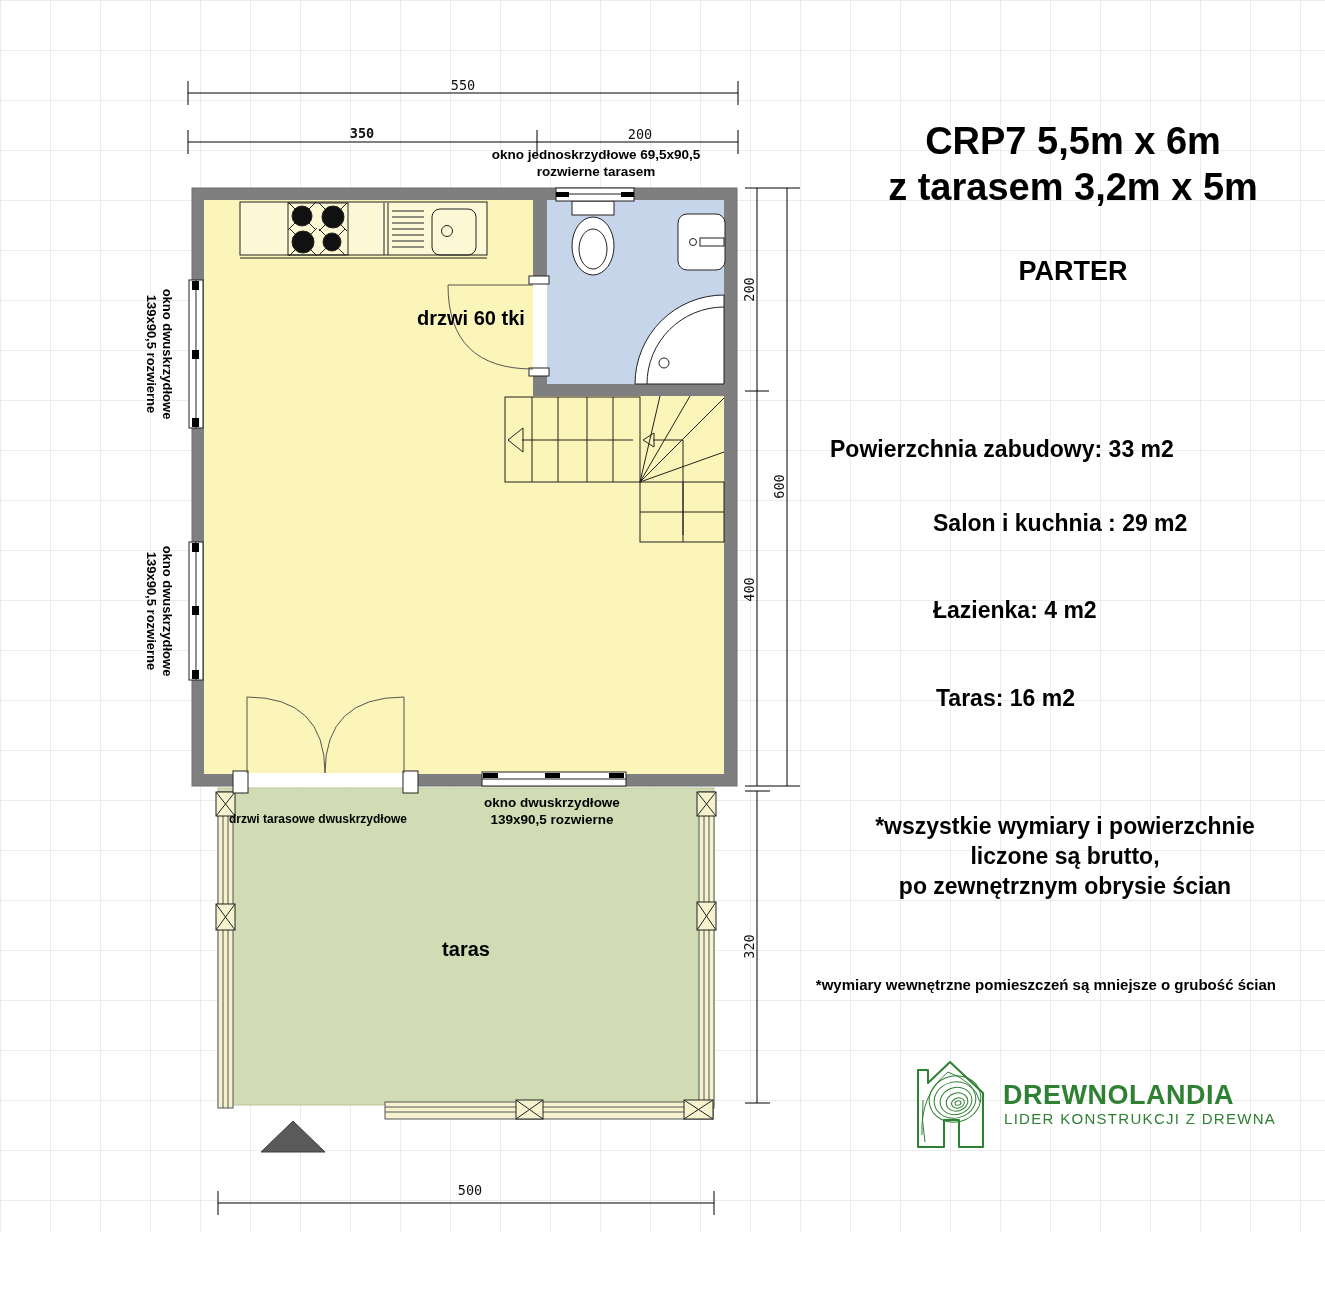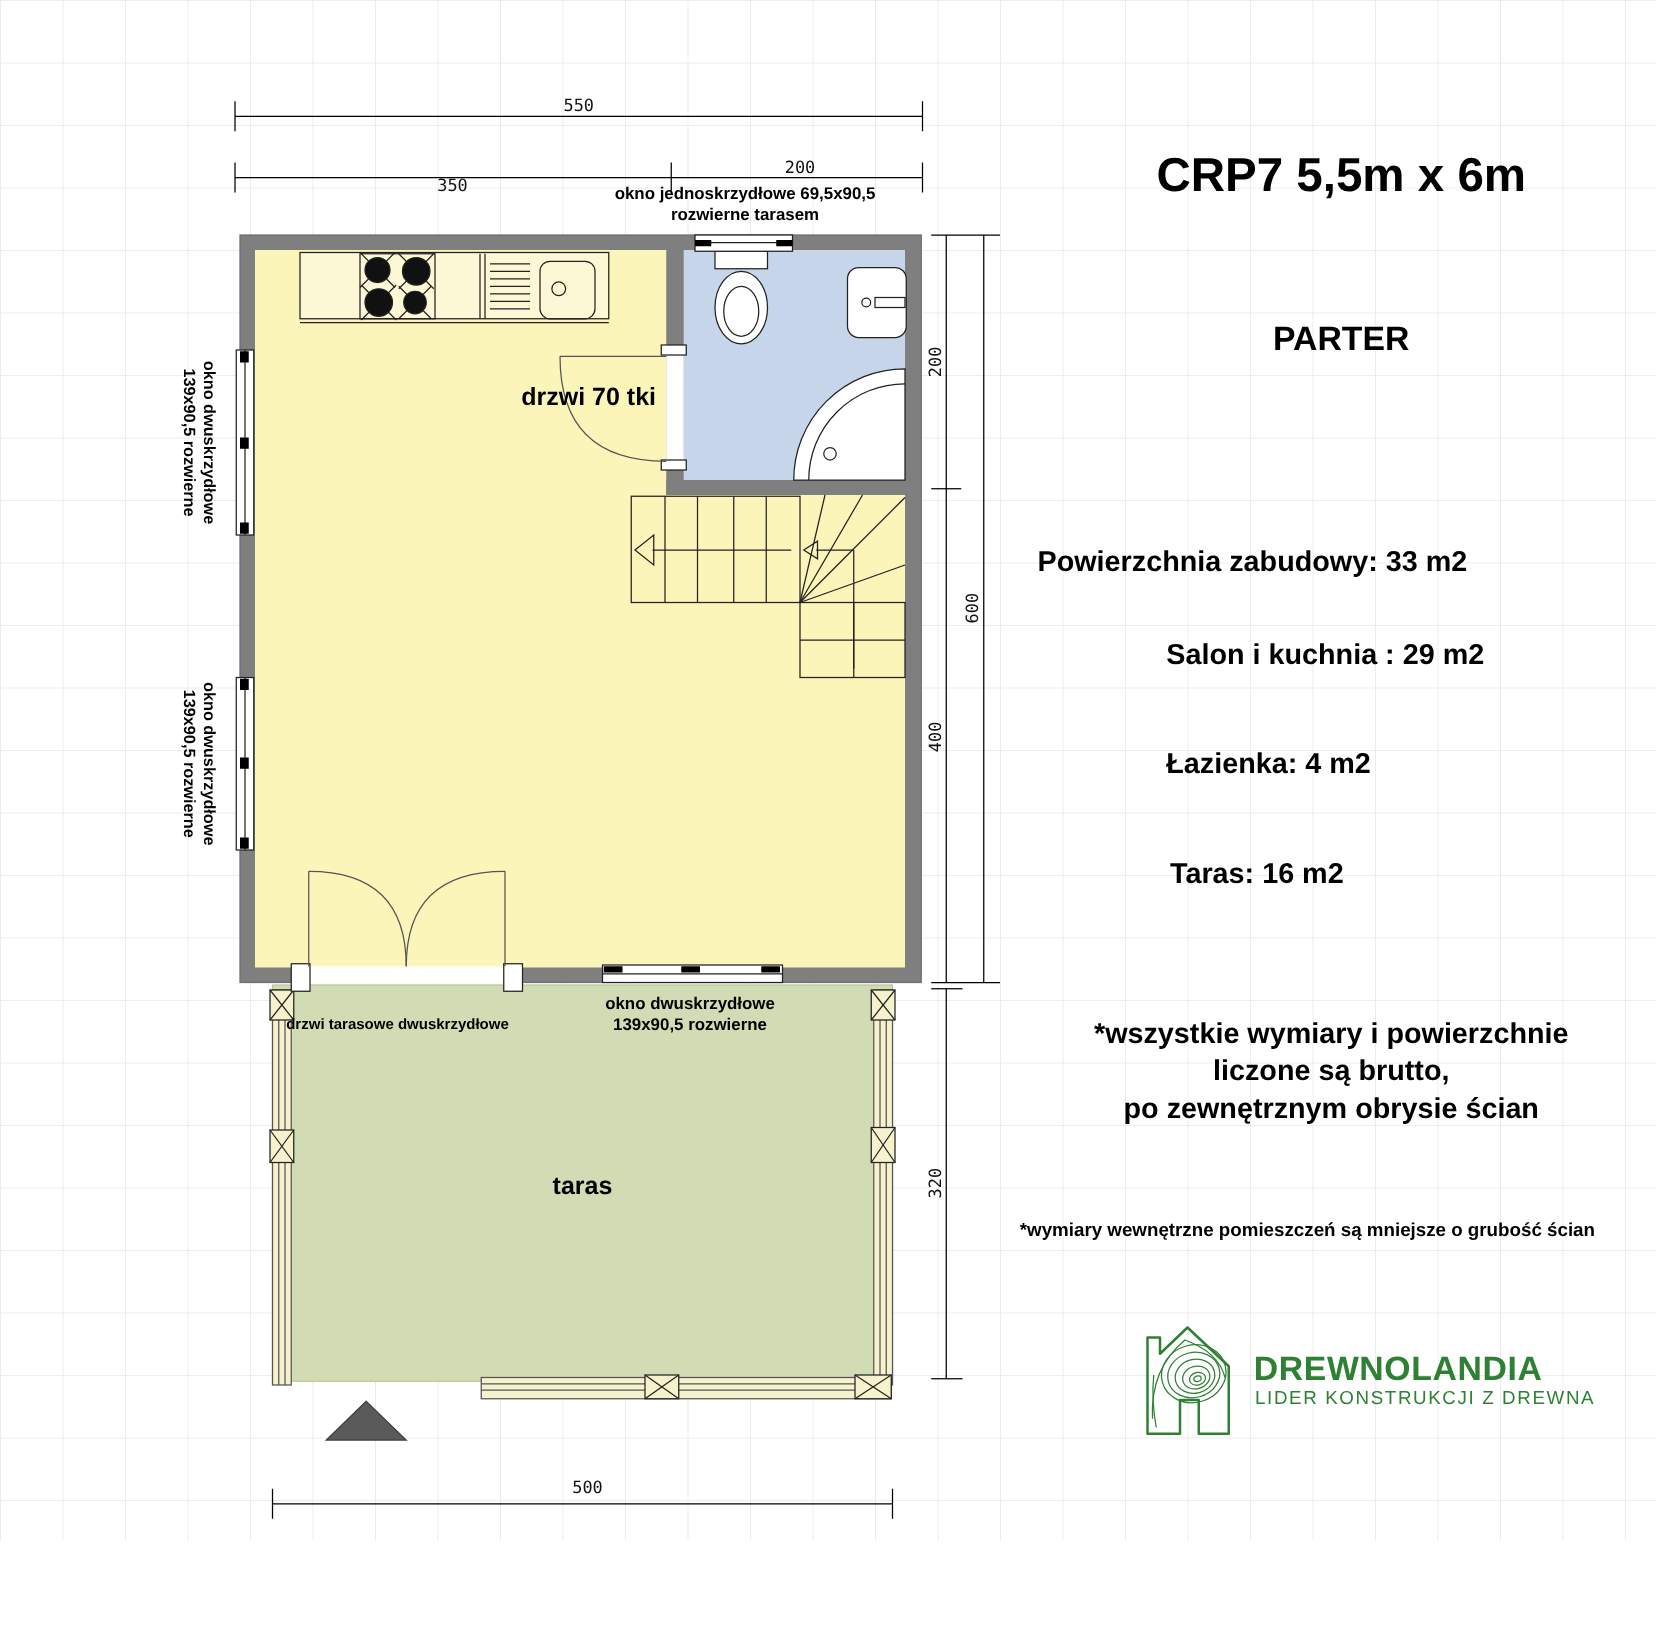--- a/index.html
+++ b/index.html
@@ -28,21 +28,21 @@
   .floor{left:823px;top:256px;width:500px;font-size:27px;text-align:center;}
   .a1{left:830px;top:436px;font-size:23px;}
   .a2{left:933px;top:510px;font-size:23px;}
   .a3{left:933px;top:597px;font-size:23px;}
   .a4{left:936px;top:685px;font-size:23px;}
   .note1{left:795px;top:811px;width:540px;font-size:23px;line-height:30px;text-align:center;}
   .note2{left:786px;top:960px;width:490px;font-size:15px;text-align:right;margin-top:16px;}
   .logoname{left:1003px;top:1080px;font-size:27px;color:#2E8033;letter-spacing:0.5px;}
   .logotag{left:1004px;top:1110px;font-size:15px;color:#2E8033;letter-spacing:1.3px;font-weight:normal;}
   #d550{left:423px;top:78px;}
-  #d350{left:322px;top:142px;}
+  #d350{left:322px;top:126px;font-weight:bold;}
   #d200t{left:600px;top:127px;}
   #d200r{left:724px;top:282px;}
   #d400{left:724px;top:582px;}
   #d600{left:754px;top:479px;}
   #d320{left:724px;top:939px;}
   #d500{left:430px;top:1183px;}
 </style>
 </head>
 <body>
 
@@ -259,37 +259,38 @@
   <div class="dim dimv" id="d200r">200</div>
   <div class="dim dimv" id="d400">400</div>
   <div class="dim dimv" id="d600">600</div>
   <div class="dim dimv" id="d320">320</div>
   <div class="dim" id="d500">500</div>
 
   <div class="lbl winlabel-top">
     <div>okno jednoskrzydłowe 69,5x90,5</div>
     <div>rozwierne tarasem</div>
   </div>
-  <div class="lbl door-bath">drzwi 70 tki</div>
+  <div class="lbl door-bath">drzwi 60 tki</div>
   <div class="lbl winleft1">
     <div>okno dwuskrzydłowe</div>
     <div>139x90,5 rozwierne</div>
   </div>
   <div class="lbl winleft2">
     <div>okno dwuskrzydłowe</div>
     <div>139x90,5 rozwierne</div>
   </div>
   <div class="lbl door-terr">drzwi tarasowe dwuskrzydłowe</div>
   <div class="lbl winbottom">
     <div>okno dwuskrzydłowe</div>
     <div>139x90,5 rozwierne</div>
   </div>
   <div class="lbl taras-lbl">taras</div>
 
   <div class="lbl title1">CRP7 5,5m x 6m</div>
+  <div class="lbl title2">z tarasem 3,2m x 5m</div>
   <div class="lbl floor">PARTER</div>
   <div class="lbl a1">Powierzchnia zabudowy: 33 m2</div>
   <div class="lbl a2">Salon i kuchnia : 29 m2</div>
   <div class="lbl a3">Łazienka: 4 m2</div>
   <div class="lbl a4">Taras: 16 m2</div>
   <div class="lbl note1">
     <div>*wszystkie wymiary i powierzchnie</div>
     <div>liczone są brutto,</div>
     <div>po zewnętrznym obrysie ścian</div>
   </div>

